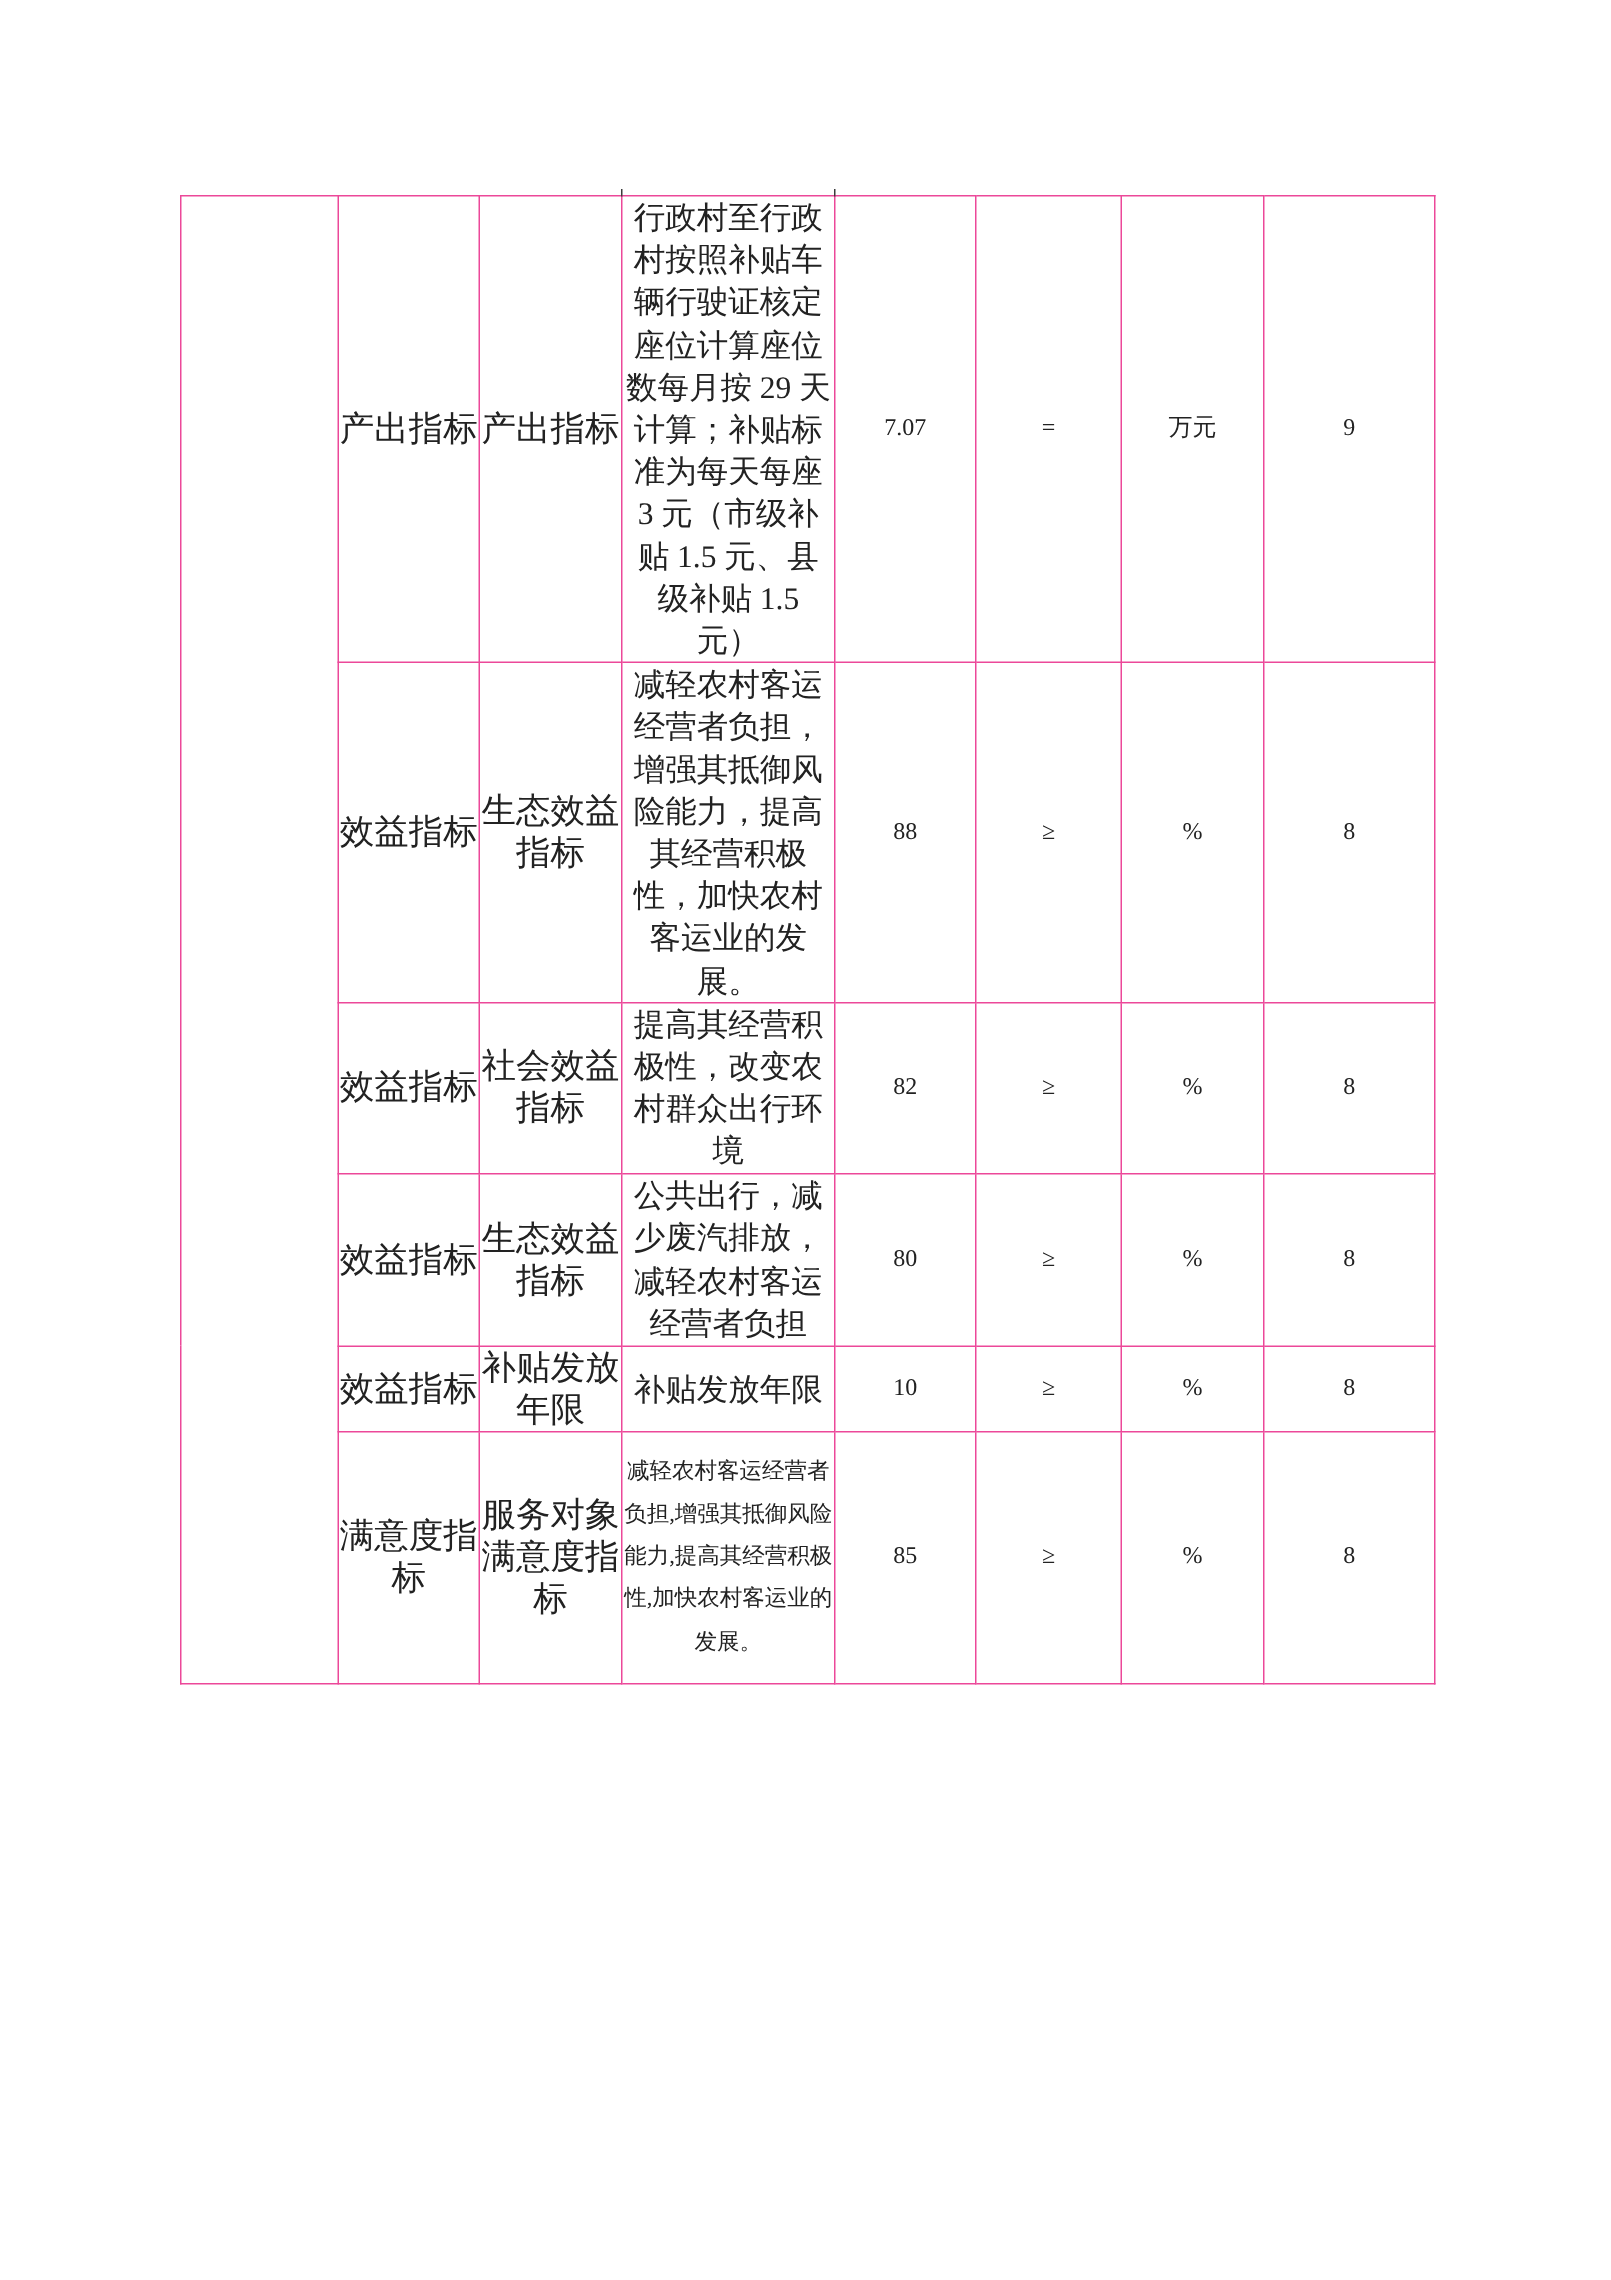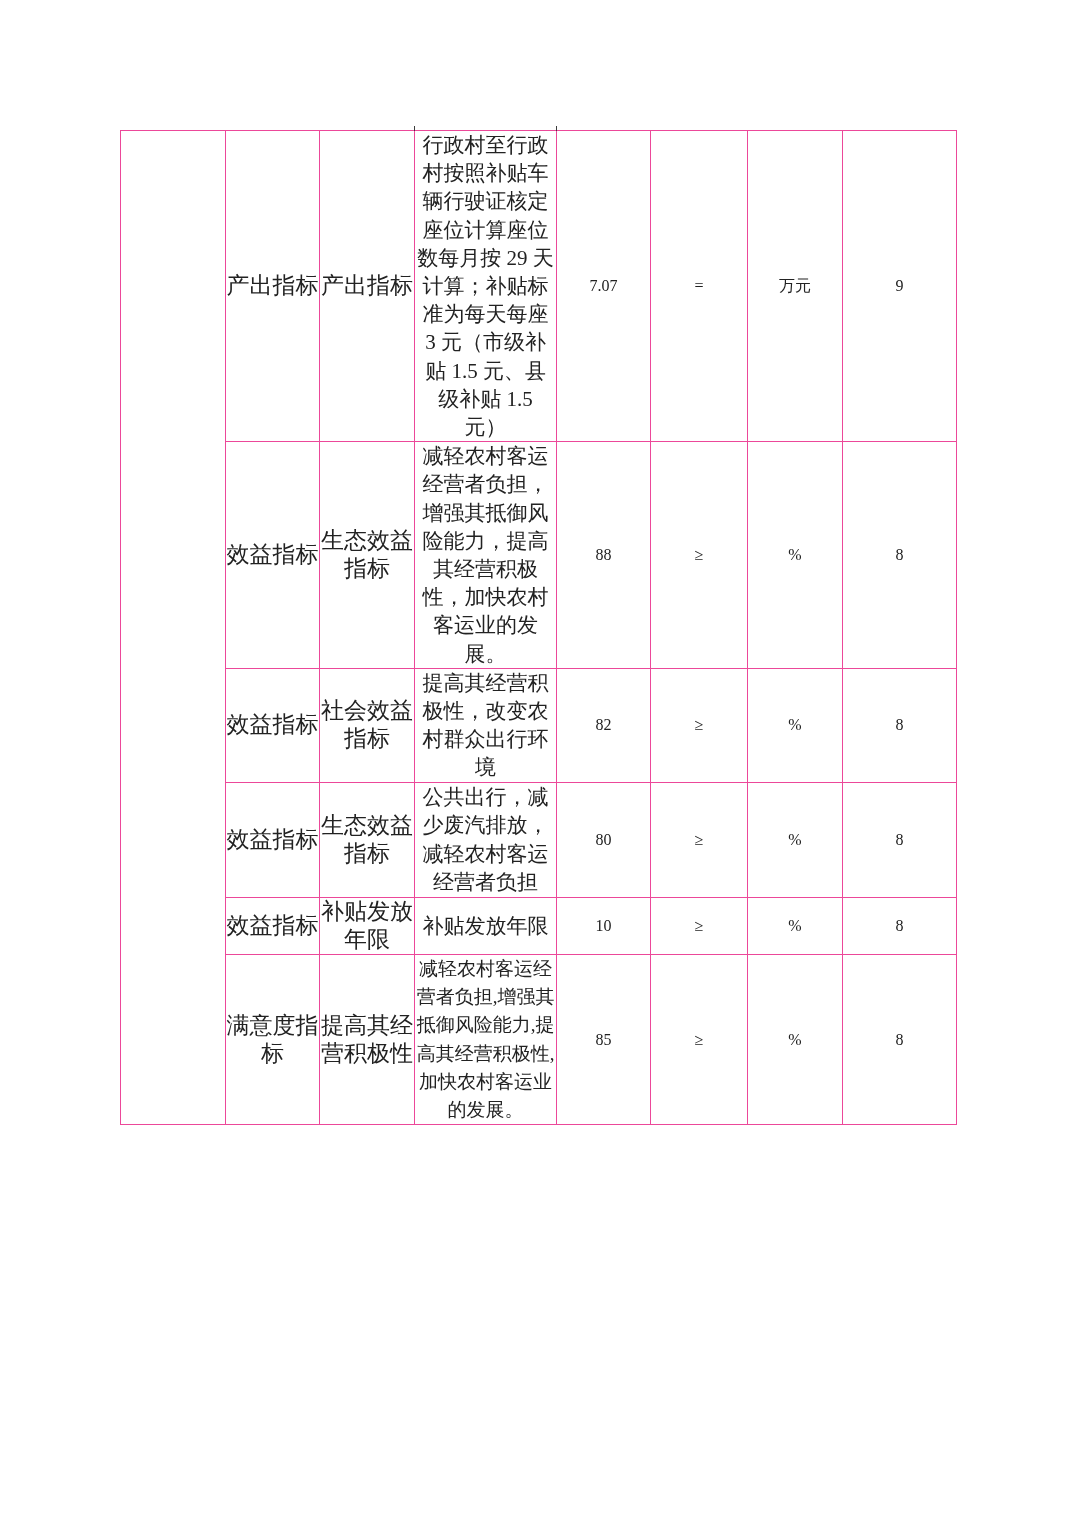--- a/index.html
+++ b/index.html
@@ -49,21 +49,21 @@
     padding:0 9px;
   }
   td.desc{
     text-align:left;
     vertical-align:middle;
     font-size:21px;
     line-height:28.2px;
     padding:0 5px 0 7px;
   }
   td.desc-sm{
-    font-size:19px;
+    font-size:15px;
     line-height:28.3px;
   }
   td.no-top{border-top:none;}
   td.num{
     font-size:16px;
     line-height:22px;
   }
   
   .stub{
     position:absolute;
@@ -134,21 +134,21 @@
           <td class="lvl">效益指标</td>
           <td class="lvl">补贴发放年限</td>
           <td class="desc">补贴发放年限</td>
           <td class="num">10</td>
           <td class="num">≥</td>
           <td class="num">%</td>
           <td class="num">8</td>
         </tr>
         <tr class="r6">
           <td class="lvl">满意度指标</td>
-          <td class="lvl">提高其经营积极性</td>
+          <td class="lvl">服务对象满意度指标</td>
           <td class="desc desc-sm">减轻农村客运经营者负担,增强其抵御风险能力,提高其经营积极性,加快农村客运业的发展。</td>
           <td class="num">85</td>
           <td class="num">≥</td>
           <td class="num">%</td>
           <td class="num">8</td>
         </tr>
       </tbody>
     </table>
   </div>
 </div>

